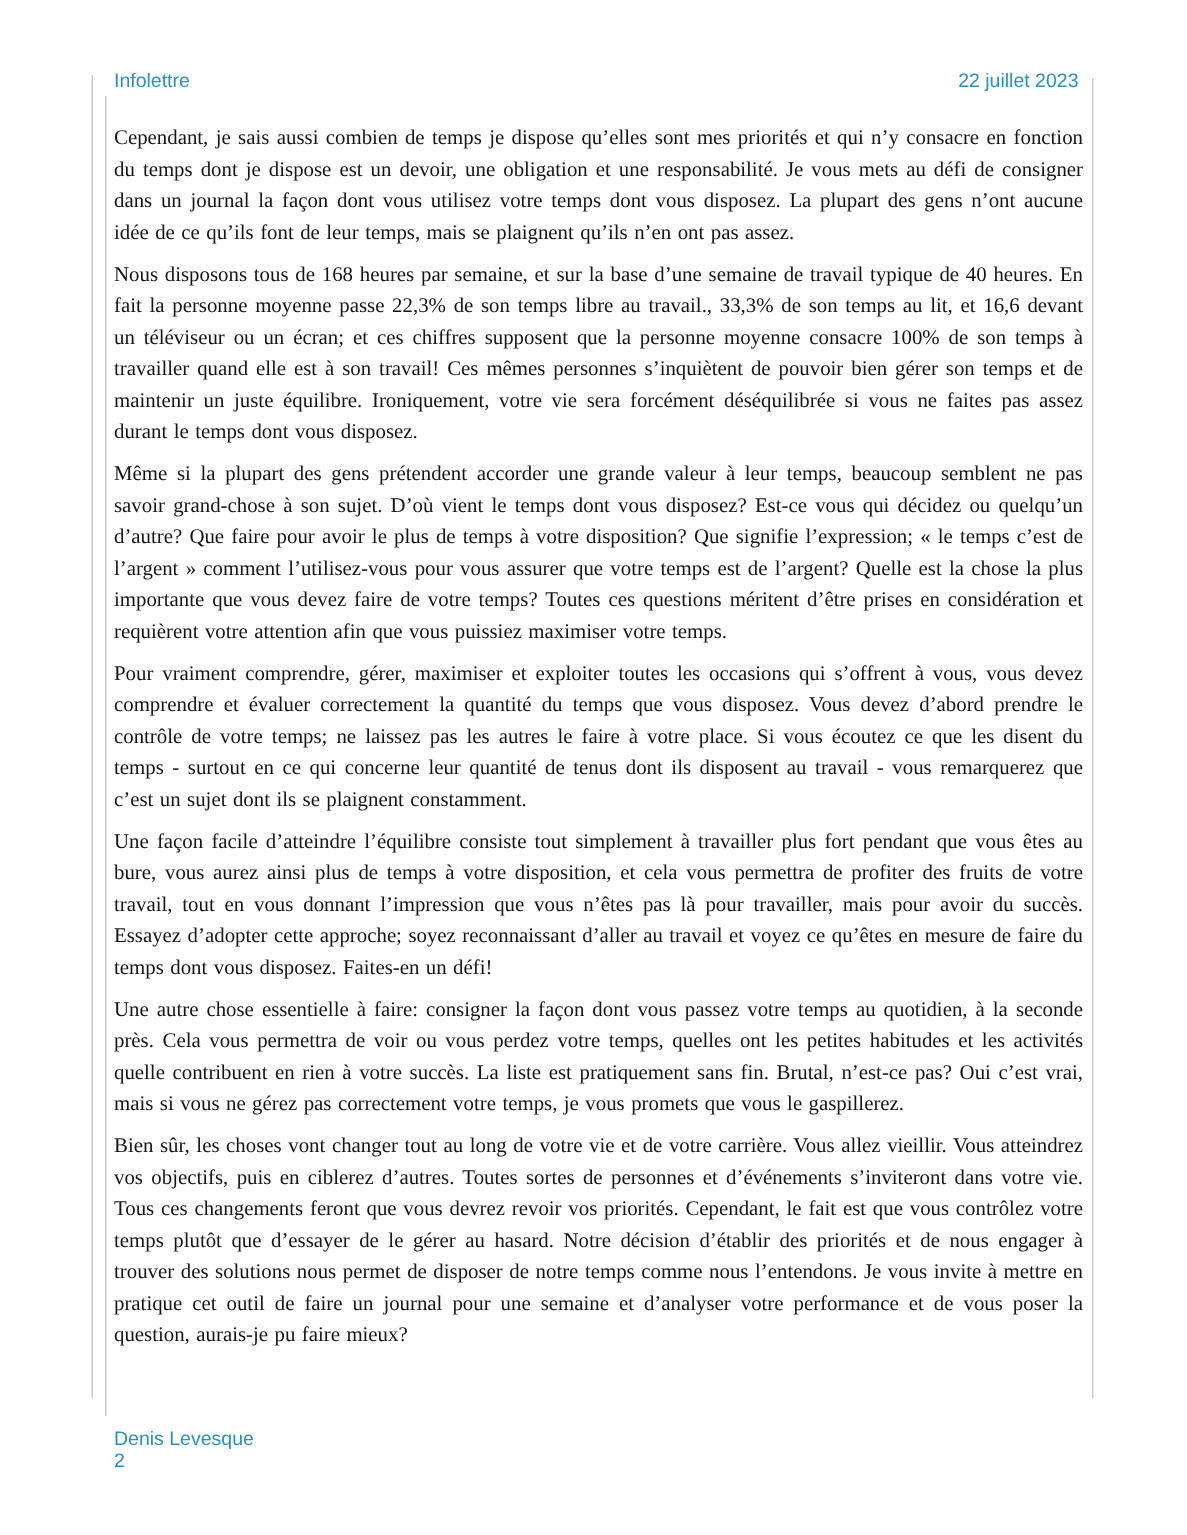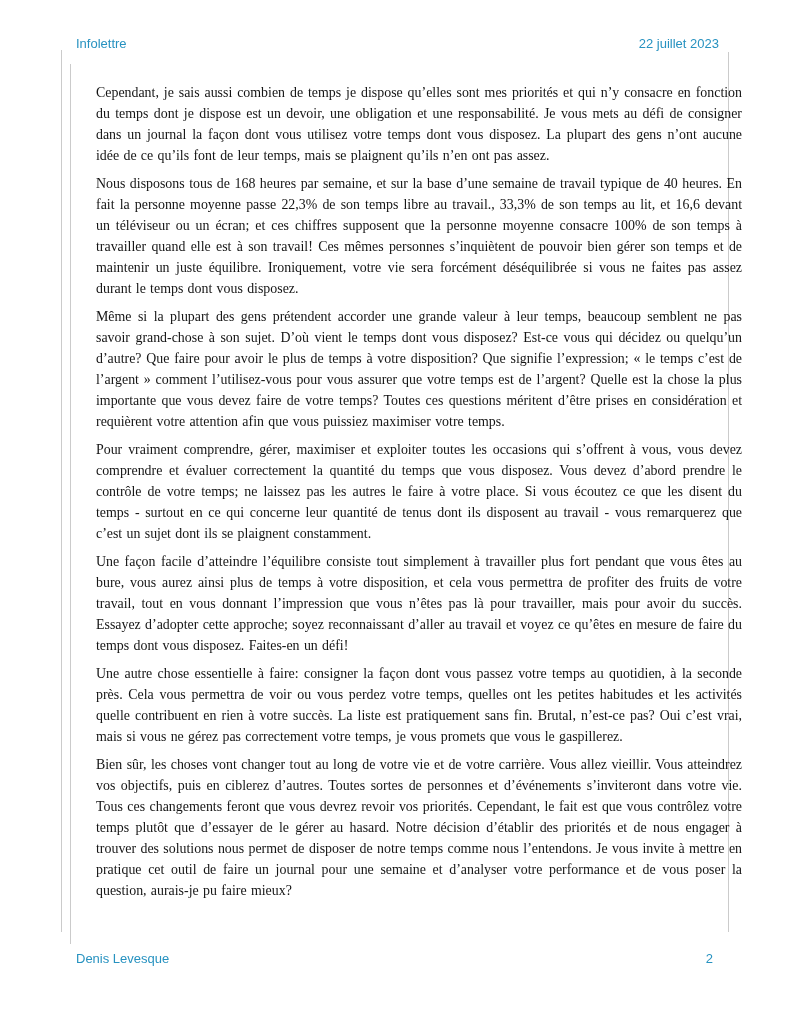--- a/index.html
+++ b/index.html
@@ -24,54 +24,54 @@
   
   .meta-text {
     font-family: "Liberation Sans", sans-serif;
     font-size: 13px;
     color: var(--accent);
   }
   .page-header {
     position: absolute;
     left: 76px;
     right: 72px;
-    top: 36px;
+    top: 46px;
     display: flex;
     justify-content: space-between;
     align-items: baseline;
   }
   .page-footer {
     position: absolute;
     left: 76px;
     right: 78px;
     top: 951px;
     display: flex;
     justify-content: space-between;
     align-items: baseline;
+    flex-direction: column;
   }
   
   .vline {
     position: absolute;
     width: 1px;
     background: var(--boundary);
   }
   .vline.left-outer  { left: 61px;  top: 50px; height: 882px; }
   .vline.left-inner  { left: 70px;  top: 64px; height: 880px; }
   .vline.right-guide { left: 728px; top: 52px; height: 880px; }
   
   .doc-body {
     position: absolute;
     left: 76px;
     top: 82px;
     width: 646px;
     color: var(--text);
     font-size: 13.9px;
     line-height: 21px;
     text-align: justify;
-    margin-left: 20px;
   }
   .doc-body p {
     margin: 0 0 7px 0;
     word-spacing: 0.06em;
   }
   .doc-body p:last-child { margin-bottom: 0; }
 </style>
 </head>
 <body>
 

